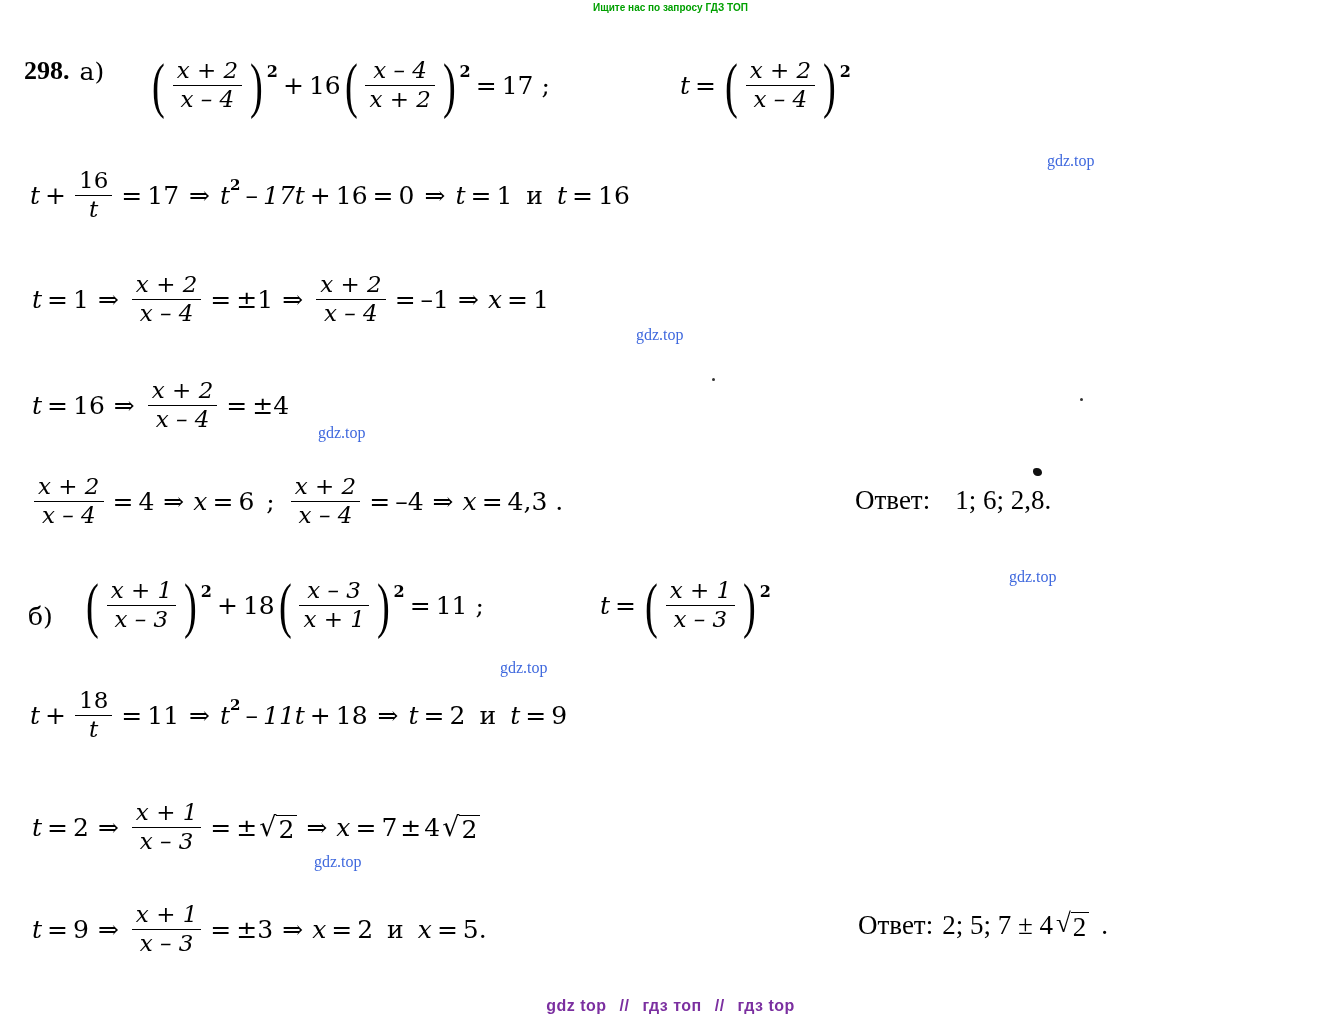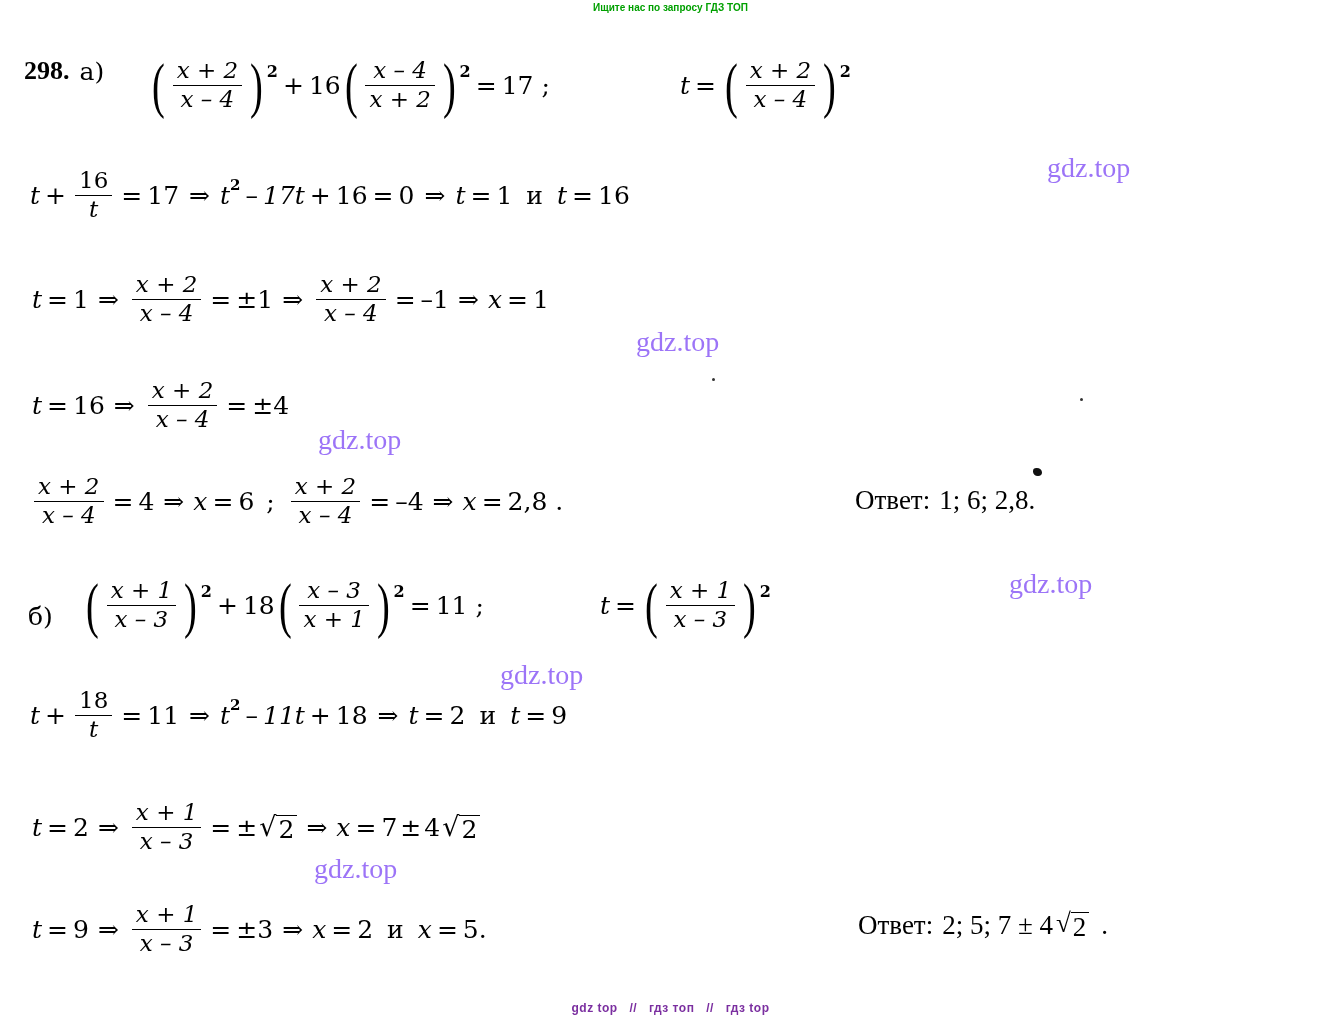--- a/index.html
+++ b/index.html
@@ -30,30 +30,30 @@
 
   .footer-banner {
     position: absolute;
     bottom: 6px;
     left: 0;
     width: 100%;
     text-align: center;
     color: #7b2fa0;
     font-family: "Liberation Sans", sans-serif;
     font-weight: bold;
-    font-size: 12px;
+    font-size: 16px;
     letter-spacing: 0.5px;
   }
   .footer-banner span { margin: 0 4px; }
 
   .wm {
     position: absolute;
-    color: #8b5cf6;
+    color: #1d4ed8;
     font-family: "Liberation Serif", serif;
-    font-size: 28px;
+    font-size: 16px;
     opacity: 0.85;
     white-space: nowrap;
   }
 
   
   .math {
     position: absolute;
     font-family: "DejaVu Serif", serif;
     font-size: 25px;
     white-space: nowrap;
@@ -281,27 +281,27 @@
   <span class="frac">
     <span class="num it">x + 2</span>
     <span class="bar"></span>
     <span class="den it">x – 4</span>
   </span>
   <span class="op">=</span>
   <span>–4</span>
   <span class="op" style="margin:0 9px;">⇒</span>
   <span class="it">x</span>
   <span class="op">=</span>
-  <span>2,8</span>
+  <span>4,3</span>
   <span style="margin-left:8px;">.</span>
 </div>
 
 <div class="answer" style="left:855px; top:485px;">
   <span>Ответ:</span>
-  <span style="margin-left:9px;">1; 6; 2,8.</span>
+  <span style="margin-left:25px;">1; 6; 2,8.</span>
 </div>
 
 <div class="math" style="left:28px; top:602px; font-size:25px;">
   <span>б)</span>
 </div>
 
 <div class="math" style="left:82px; top:578px;">
   <span class="paren">(</span>
   <span class="frac">
     <span class="num it">x + 1</span>

